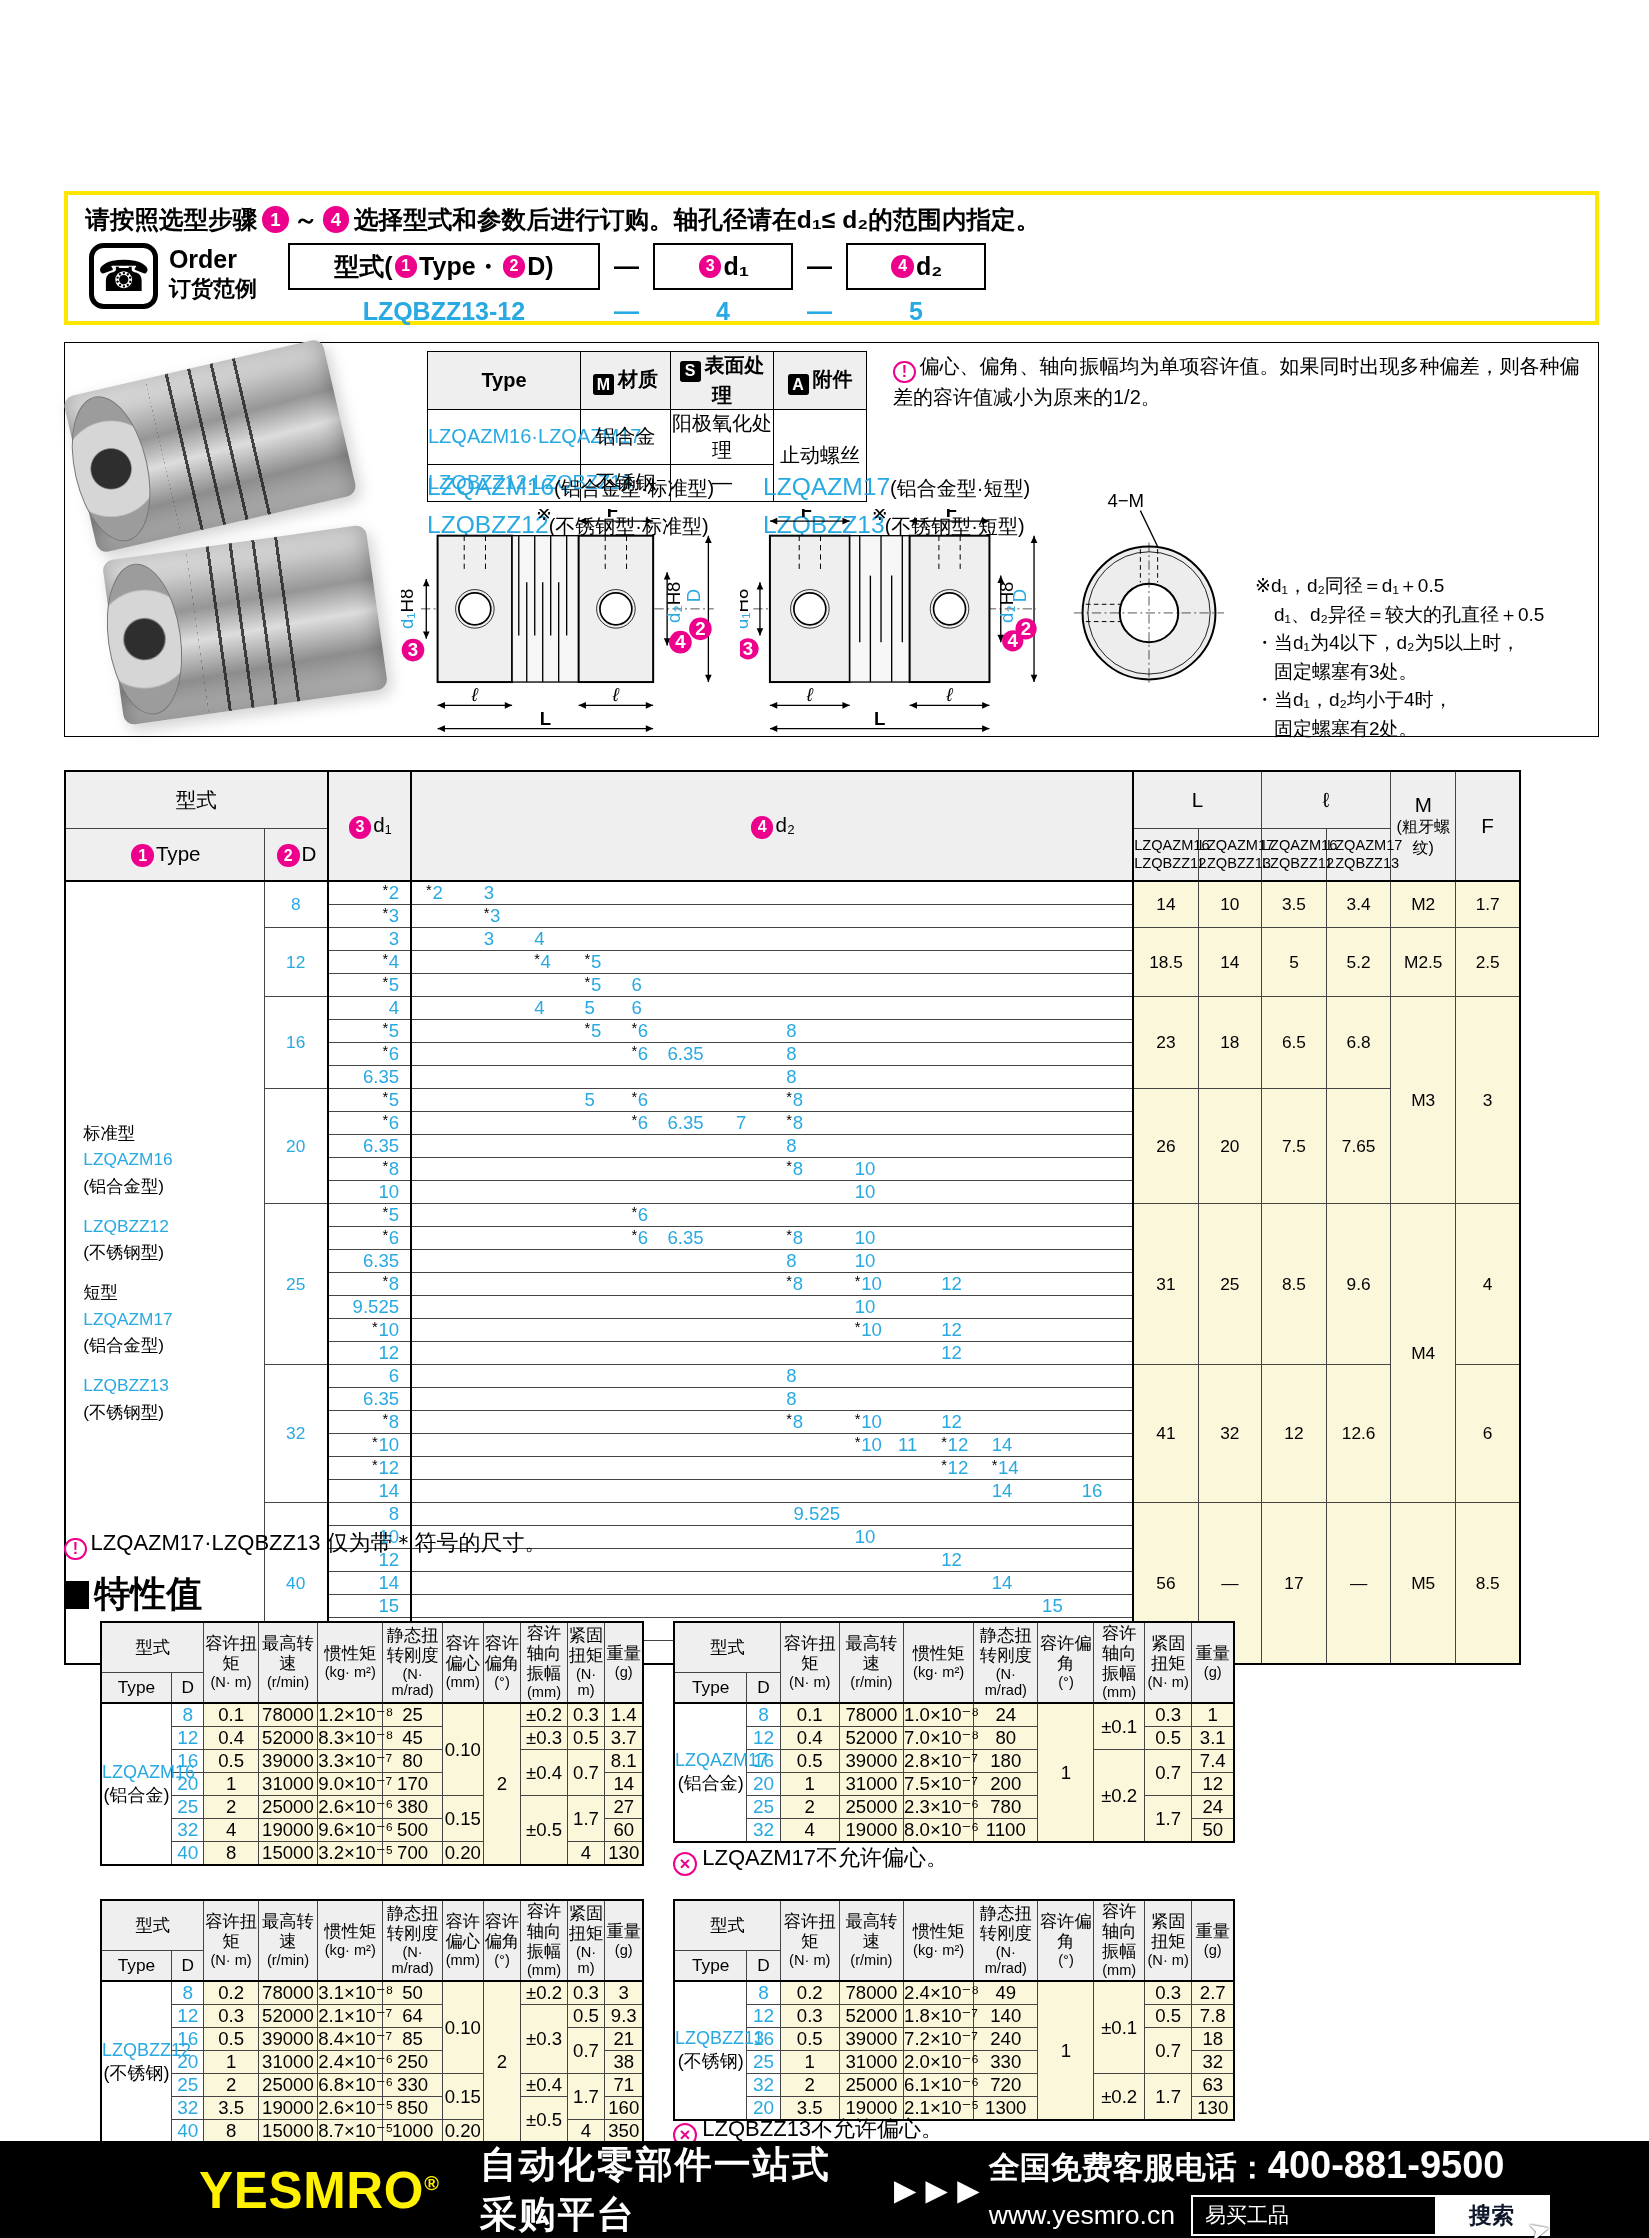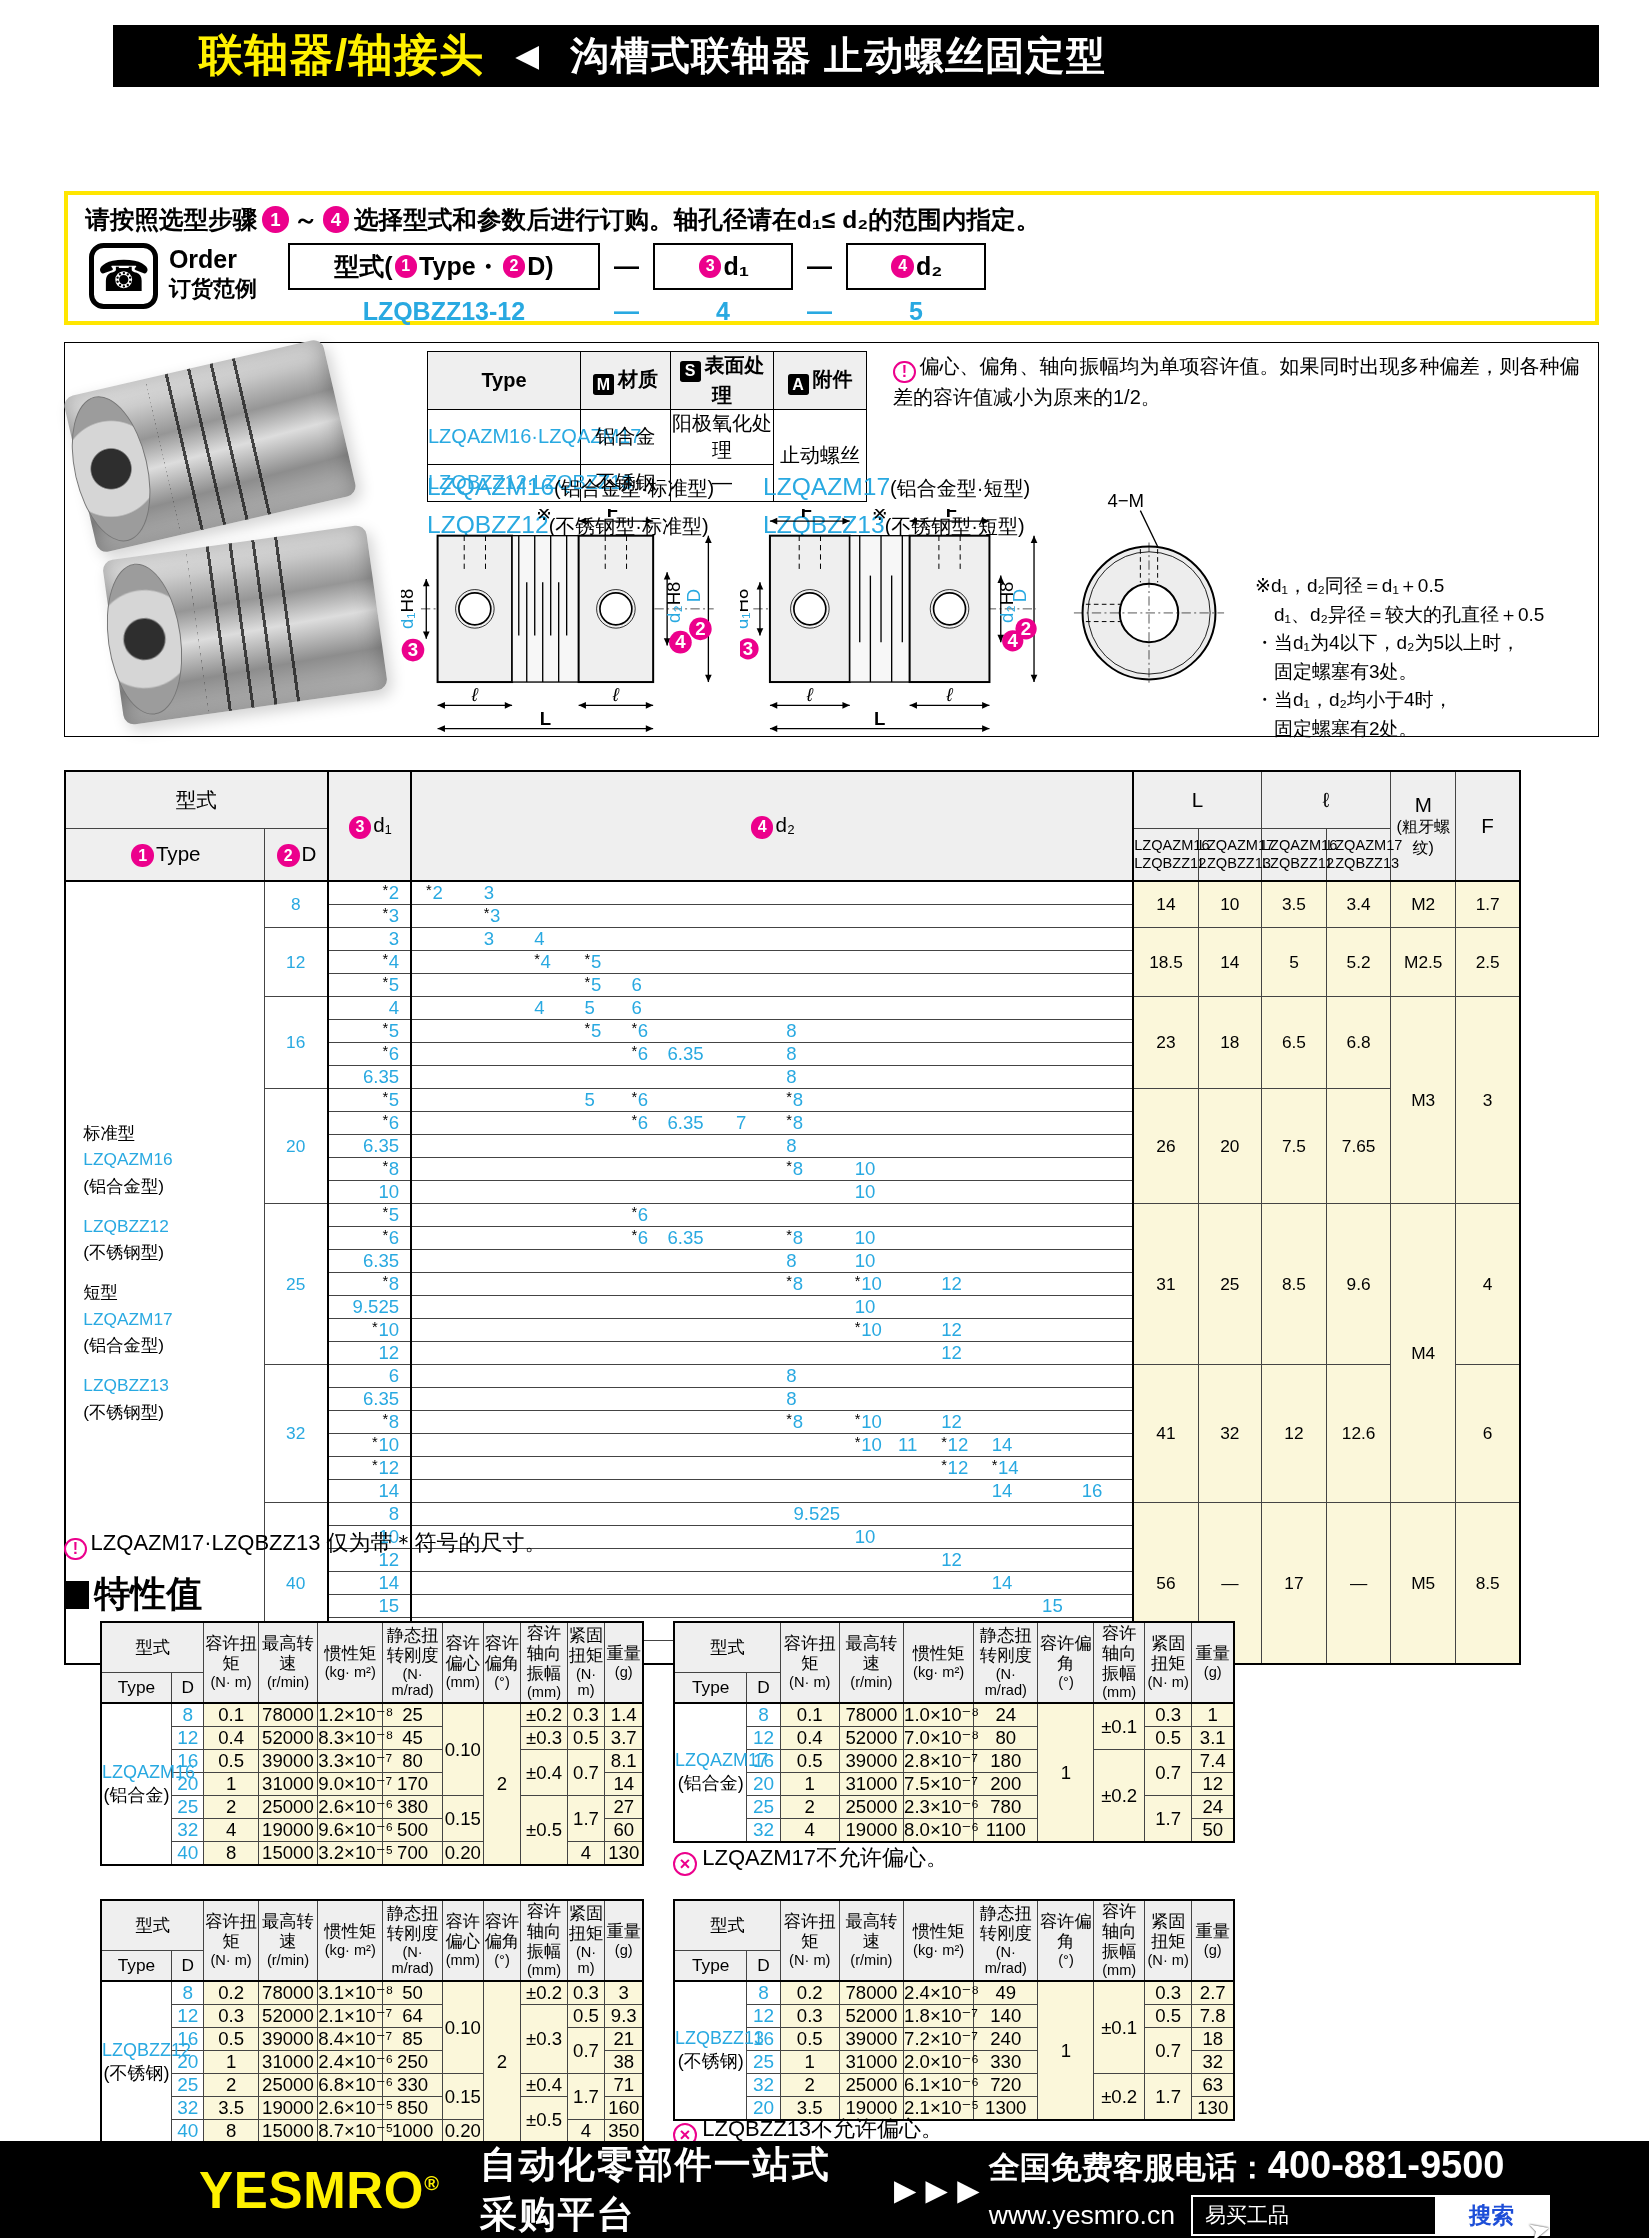--- a/index.html
+++ b/index.html
@@ -119,35 +119,30 @@
   .foot .reg { color:#FFF100; font-size:20px; vertical-align:super; }
   .foot .slogan { color:#fff; font-size:37px; font-weight:bold; margin-left:40px; letter-spacing:2px;}
   .foot .arrows { color:#fff; font-size:29px; margin-left:33px; letter-spacing:9.3px; }
   .foot .right { margin-left:auto; margin-right:100px; display:flex; flex-direction:column; gap:5.3px; align-items:flex-start;}
   .foot .phone { color:#fff; font-size:31px; font-weight:bold; }
   .foot .phone b { font-size:38px; }
   .foot .row2 { display:flex; align-items:center; gap:16px; }
   .foot .site { color:#fff; font-size:26.6px; }
   .sbox { display:flex; border:2px solid #fff; height:41px; width:359px; position:relative; }
   .sbox .sinput { flex:1; color:#fff; font-size:21px; display:flex; align-items:center; padding-left:12px; background:#000; }
-  .sbox .sbtn { width:113px; background:#fff; color:#1d4ed8; font-size:22.6px; font-weight:600;
+  .sbox .sbtn { width:113px; background:#fff; color:#0f172a; font-size:22.6px; font-weight:600;
                 display:flex; align-items:center; justify-content:center; }
   .cursor { position:absolute; right:-2.7px; bottom:-12px; font-size:26.6px; color:#fff;
             text-shadow:0 0 2px #000; transform:rotate(-15deg); }
 </style>
 </head>
 <body>
 
 <div id="page">
 
-  <div class="hbar">
-    <span class="t1">联轴器/轴接头</span>
-    <span class="arr">◀</span>
-    <span class="t2">沟槽式联轴器 止动螺丝固定型</span>
-  </div>
 
 
   <div class="obox">
     <div class="l1">
       <span>请按照选型步骤</span>
         <span class="bdg">1</span>
         <span>～</span>
         <span class="bdg">4</span>
         <span>选择型式和参数后进行订购。轴孔径请在d₁≤ d₂的范围内指定。</span>
     </div>

